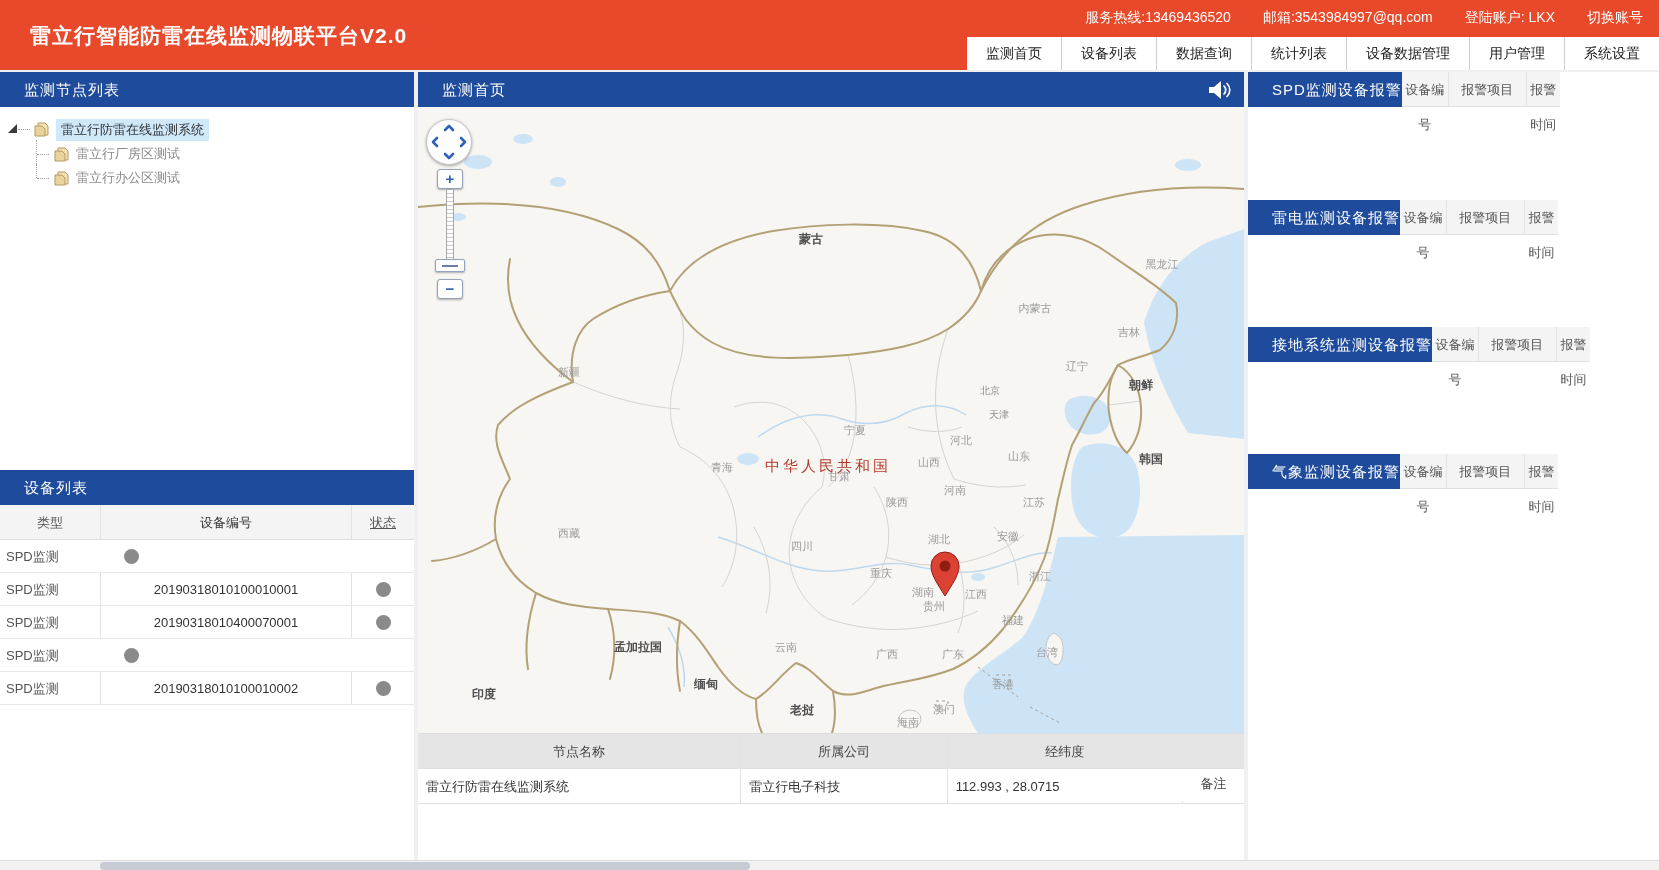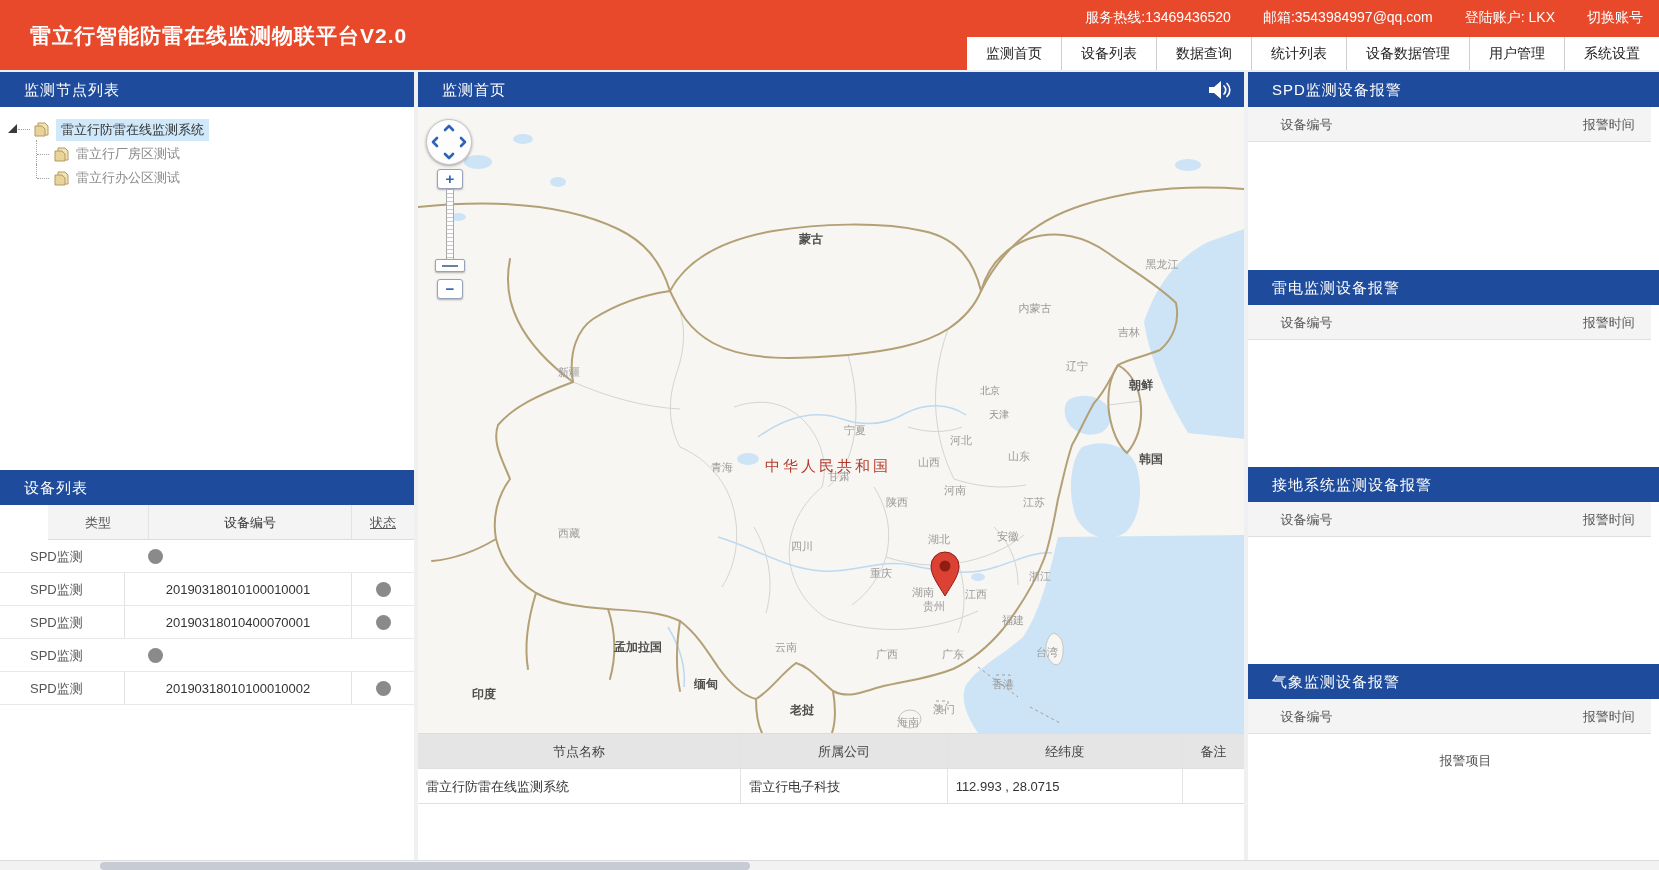--- a/index.html
+++ b/index.html
@@ -31,23 +31,23 @@
   .node-label{white-space:nowrap;cursor:pointer;}
   .node-label.selected{background:#cfe9fb;padding:2px 5px;color:#333;}
   .tree-children{margin-left:15px;}
   .tree-child-row{position:relative;display:flex;align-items:center;height:24px;padding-left:32px;color:#8a8a8a;cursor:pointer;}
   .tree-child-row::before{content:"";position:absolute;left:15px;top:-2px;bottom:0;border-left:1px dotted #a3a3a3;}
   .tree-child-row:last-child::before{bottom:12px;}
   .tree-child-row::after{content:"";position:absolute;left:16px;top:12px;width:12px;border-top:1px dotted #a3a3a3;}
 
   
   .dev-thead,.dev-row{display:flex;align-items:stretch;font-size:13px;}
-  .dev-thead{height:35px;background:#f4f4f4;border-bottom:1px solid #ddd;color:#555;margin-left:48px;}
+  .dev-thead{height:35px;background:#f4f4f4;border-bottom:1px solid #ddd;color:#555;}
   .dev-thead>div{line-height:35px;text-align:center;}
-  .dev-row{height:33px;border-bottom:1px solid #e8e8e8;color:#555;cursor:pointer;padding-left:24px;}
+  .dev-row{height:33px;border-bottom:1px solid #e8e8e8;color:#555;cursor:pointer;}
   .dev-row>div{line-height:33px;}
   .dc1{width:100px;}
   .dc2{flex:1;text-align:center;border-left:1px solid #e3e3e3;border-right:1px solid #e3e3e3;color:#333;}
   .dc3{width:62px;text-align:center;text-decoration:underline;}
   .dev-row .dc1{padding-left:6px;text-align:left;}
   .dot{display:inline-block;width:15px;height:15px;border-radius:50%;background:#8a8a8a;vertical-align:middle;margin-top:-3px;}
 
   
   .volume-btn{position:absolute;right:12px;top:7px;width:26px;height:22px;cursor:pointer;}
   .map-wrap{position:relative;width:826px;height:626px;background:#f7f6f3;overflow:hidden;}
@@ -66,28 +66,28 @@
 
   
   .info-table{font-size:13px;border-top:1px solid #ddd;}
   .it-head,.it-row{display:flex;height:35px;}
   .it-head{background:#e5e5e5;color:#444;border-bottom:1px solid #e0e0e0;}
   .it-head>div{line-height:35px;text-align:center;}
   .it-row{background:#fff;color:#333;border-bottom:1px solid #e0e0e0;}
   .it-row>div{line-height:35px;padding-left:8px;}
   .ic1{width:39%;} .ic2{width:25%;} .ic3{width:28.5%;} .ic4{flex:1;}
   .it-head .ic2,.it-head .ic3,.it-row .ic2,.it-row .ic3{border-left:1px solid #e3e3e3;}
-  .it-head .ic4,.it-row .ic4{border-left:1px solid #e3e3e3;}
-
-  
-  .alarm-panel{display:flex;flex-direction:column;flex:none;}
+  .it-head .ic4,.it-row .ic4{border-left:1px solid #e3e3e3;margin-top:32px;}
+
+  
+  .alarm-panel{display:flex;flex-direction:row;flex:none;}
   .alarm-panel:last-child{flex:1;}
   .alarm-thead{display:flex;height:35px;background:#f4f4f4;border-bottom:1px solid #e0e0e0;color:#555;font-size:13px;margin-right:8px;}
   .alarm-thead>div{line-height:35px;text-align:center;}
-  .ac1{width:29%;} .ac2{width:50%;border-left:1px solid #e3e3e3;border-right:1px solid #e3e3e3;margin-top:44px;} .ac3{flex:1;}
+  .ac1{width:29%;} .ac2{width:50%;border-left:1px solid #e3e3e3;border-right:1px solid #e3e3e3;} .ac3{flex:1;}
   .alarm-body{background:#fff;}
   .alarm-panel:nth-child(1) .alarm-body{height:128px;}
   .alarm-panel:nth-child(2) .alarm-body{height:127px;}
   .alarm-panel:nth-child(3) .alarm-body{height:127px;}
 
   
   .hscroll{position:absolute;left:0;right:0;bottom:0;height:10px;background:#f2f2f2;border-top:1px solid #dcdcdc;z-index:9;}
   .hthumb{position:absolute;left:100px;width:650px;top:1px;height:8px;background:#c6cbd4;border-radius:4px;cursor:pointer;}
 </style>
 </head>

